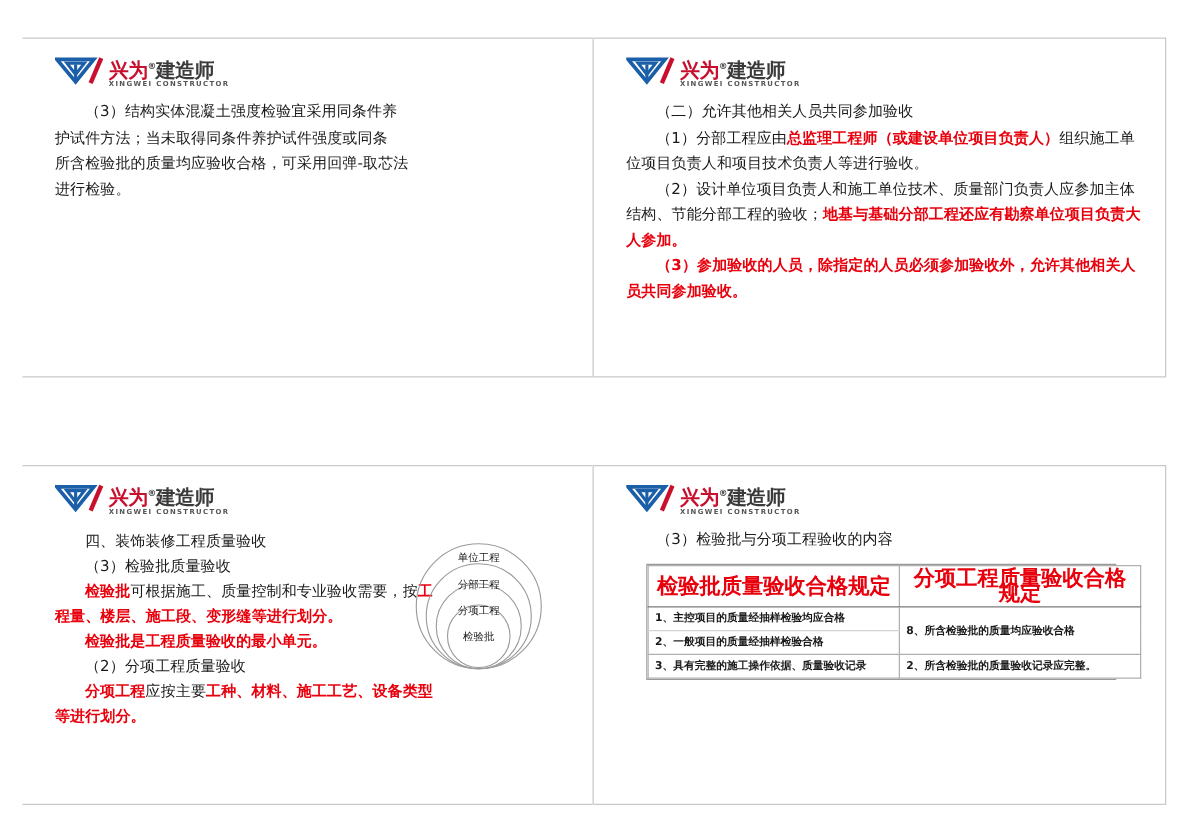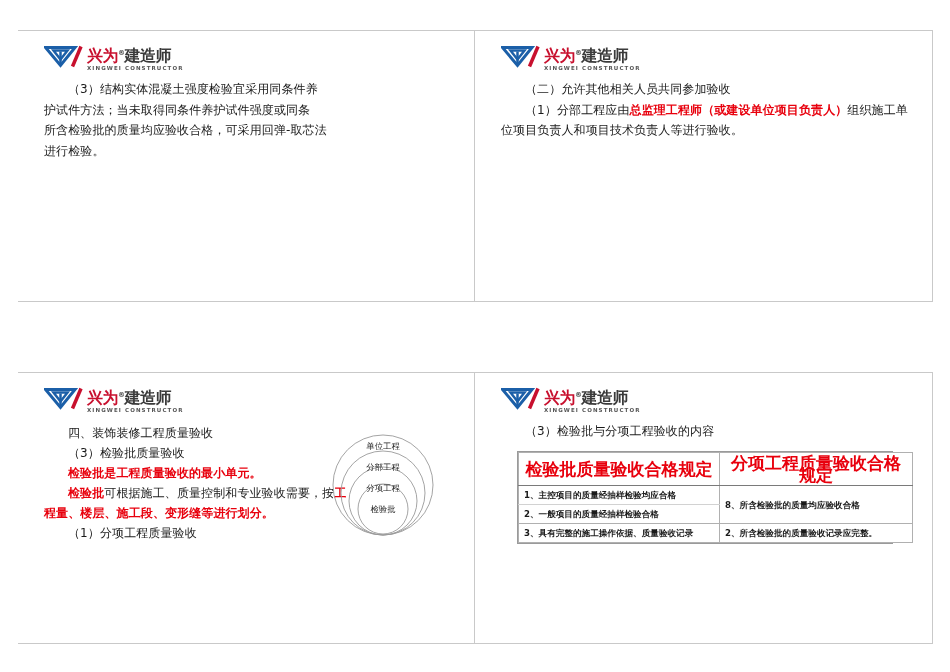--- a/index.html
+++ b/index.html
@@ -203,20 +203,22 @@
       </svg>
       <div class="logo-text-wrap">
         <div class="logo-cn"><span class="part-a">兴为</span><span class="reg">®</span><span class="part-b">建造师</span></div>
         <div class="logo-en">XINGWEI CONSTRUCTOR</div>
       </div>
     </div>
 
     <div class="body-text">
       <p class="ind">（二）允许其他相关人员共同参加验收</p>
       <p class="ind"><span>（1）分部工程应由</span><span class="red">总监理工程师（或建设单位项目负责人）</span><span>组织施工单位项目负责人和项目技术负责人等进行验收。</span></p>
+      <p class="ind"><span>（2）设计单位项目负责人和施工单位技术、质量部门负责人应参加主体结构、节能分部工程的验收；</span><span class="red">地基与基础分部工程还应有勘察单位项目负责大人参加。</span></p>
+      <p class="ind"><span class="red">（3）参加验收的人员，除指定的人员必须参加验收外，允许其他相关人员共同参加验收。</span></p>
     </div>
   </div>
 
   <div class="slide col-left row-bottom">
 
     <div class="logo">
       <svg class="logo-mark" viewBox="0 0 80 46">
         <path d="M3 6 H62 L33 42 Z" fill="none" stroke="#1b5fa8" stroke-width="6"></path>
         <path d="M19 12 H47 L33 30 Z" fill="none" stroke="#1b5fa8" stroke-width="5"></path>
         <path d="M33 14 L33 38" stroke="#1b5fa8" stroke-width="5"></path>
@@ -224,23 +226,24 @@
       </svg>
       <div class="logo-text-wrap">
         <div class="logo-cn"><span class="part-a">兴为</span><span class="reg">®</span><span class="part-b">建造师</span></div>
         <div class="logo-en">XINGWEI CONSTRUCTOR</div>
       </div>
     </div>
 
     <div class="body-text bl-text">
       <p class="ind">四、装饰装修工程质量验收</p>
       <p class="ind">（3）检验批质量验收</p>
+      <p class="ind"><span class="red">检验批</span><span>可根据施工、质量控制和专业验收需要，按</span><span class="red">工程量、楼层、施工段、变形缝</span><span class="red">等进行划分。</span></p>
       <p class="ind"><span class="red">检验批是工程质量验收的最小单元。</span></p>
-      <p class="ind"><span class="red">检验批</span><span>可根据施工、质量控制和专业验收需要，按</span><span class="red">工程量、楼层、施工段、变形缝</span><span class="red">等进行划分。</span></p>
-      <p class="ind">（1）分项工程质量验收</p>
+      <p class="ind">（2）分项工程质量验收</p>
+      <p class="ind"><span class="red">分项工程</span><span>应按主要</span><span class="red">工种、材料、施工工艺、设备类型等进行划分。</span></p>
     </div>
   </div>
 
   <div class="circles">
     <svg width="104" height="108" viewBox="0 0 104 108">
       <circle cx="52" cy="56" r="50" fill="none" stroke="#9a9a9a" stroke-width="0.9"></circle>
       <circle cx="52" cy="64" r="42" fill="none" stroke="#9a9a9a" stroke-width="0.9"></circle>
       <circle cx="52" cy="72" r="34" fill="none" stroke="#9a9a9a" stroke-width="0.9"></circle>
       <circle cx="52" cy="80" r="25" fill="none" stroke="#9a9a9a" stroke-width="0.9"></circle>
       <text x="52" y="20">单位工程</text>

